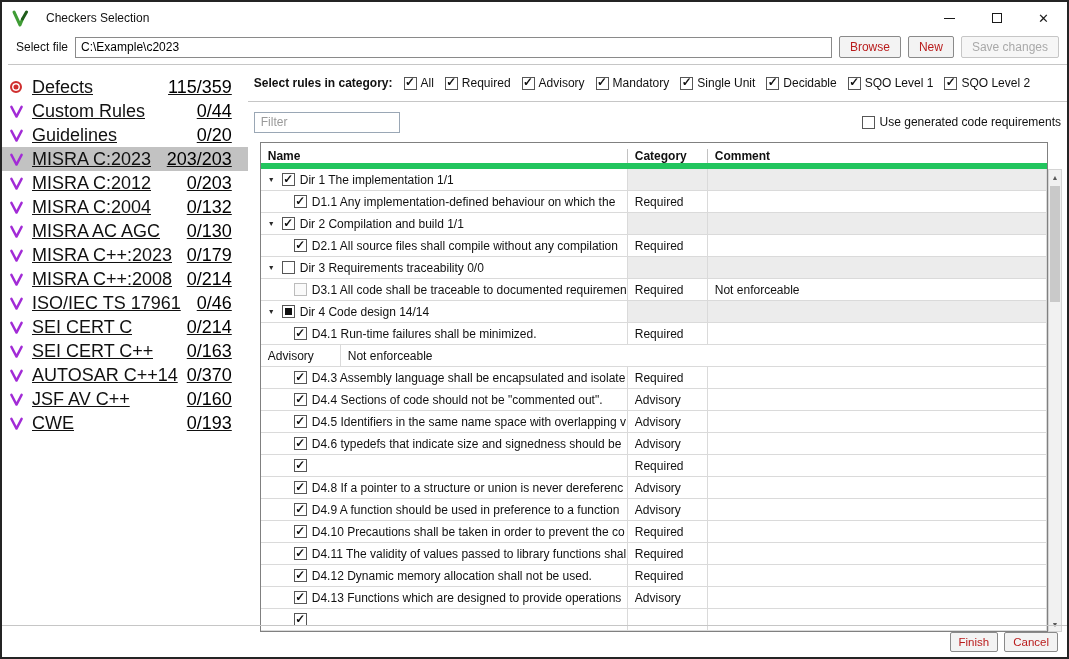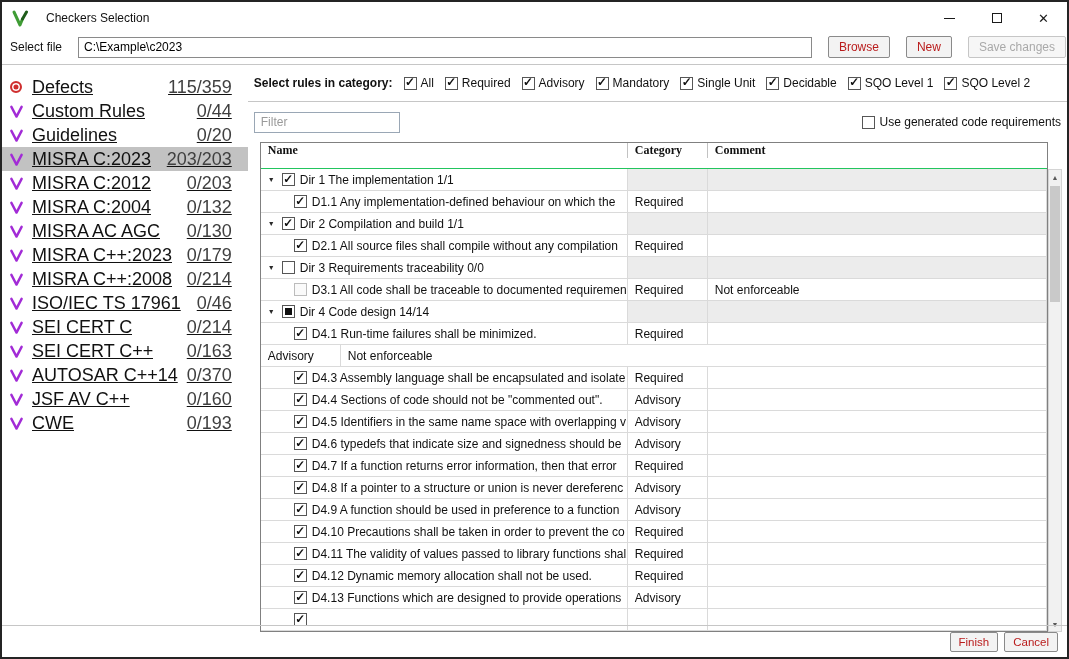--- a/index.html
+++ b/index.html
@@ -12,36 +12,36 @@
   .titlebar { flex:0 0 32px; display:flex; align-items:center; padding-left:10px; background:#fff; }
   .logo { width:17px; height:17px; display:inline-flex; }
   .title { margin-left:17px; font-size:12px; }
   .win-controls { margin-left:auto; display:flex; height:100%; }
   .wbtn { width:47px; display:flex; align-items:center; justify-content:center; cursor:default; }
   .min-glyph { width:11px; border-top:1px solid #1a1a1a; display:block; }
   .max-glyph { width:10px; height:10px; border:1px solid #1a1a1a; display:block; }
   .close-glyph { font-size:13px; line-height:1; color:#1a1a1a; }
 
   
-  .filebar { flex:0 0 31px; display:flex; align-items:center; gap:16px; padding:0 1px 4px 8px; border-bottom:1px solid #c6c6c6; }
+  .filebar { flex:0 0 31px; display:flex; align-items:center; gap:7px; padding:0 8px 4px 8px; border-bottom:1px solid #c6c6c6;margin-left:6px; }
   .filebar .flabel { white-space:nowrap; }
   .file-input { flex:1; height:21px; border:1px solid #8a8a8a; padding:0 5px; font:inherit; font-size:12px; background:#fff; }
   .btn { height:22px; padding:0 10px; background:#f3f3f3; border:1px solid #8a8a8a; border-radius:2px; font-family:inherit; font-size:12px; color:#b91c1c; white-space:nowrap; }
   .btn.disabled { color:#a9a9a9; border-color:#c6c6c6; background:#f6f6f6; }
 
   
   .content { flex:1; display:flex; min-height:0; }
 
   .sidebar { flex:0 0 216px; padding-top:10px; }
   .sidebar-item { height:24px; display:flex; align-items:center; gap:9px; padding:0 16px 0 7px; font-size:18px; cursor:default;text-decoration:underline; }
   .sidebar-item.selected { background:#c2c2c2; }
   .sb-icon { width:14px; height:14px; display:inline-flex; align-items:center; justify-content:center; flex:0 0 14px; }
   .sb-icon.defects .donut { width:12px; height:12px; border-radius:50%; border:2px solid #cf2e2e; box-shadow: inset 0 0 0 1.5px #fff, inset 0 0 0 4px #cf2e2e; display:block; }
   .sb-label { overflow:hidden; white-space:nowrap; }
-  .sb-count { margin-left:auto; color:#404040; }
+  .sb-count { margin-left:auto; color:#000000; }
 
   .main { flex:1; display:flex; flex-direction:column; min-width:0; }
 
   .catbar { flex:0 0 37px; display:flex; align-items:center; gap:11px; padding:0 4px 0 6px; border-bottom:1px solid #c6c6c6; }
   .catlabel { font-weight:bold; white-space:nowrap; }
   .cat-options { display:flex; gap:11px; }
   .cat-option { display:flex; align-items:center; gap:4px; white-space:nowrap; cursor:default; }
 
   .filter-row { flex:0 0 40px; display:flex; align-items:center; padding:0 6px 0 6px; }
   .filter-input { width:146px; height:21px; border:1px solid #9aa7b5; padding:0 6px; font:inherit; font-size:12px; }
@@ -50,21 +50,21 @@
 
   
   .cb { flex:0 0 13px; width:13px; height:13px; border:1px solid #565656; background:#fff; display:inline-flex; align-items:center; justify-content:center; }
   .cb.checked::after { content:"✓"; font-size:12px; font-weight:bold; color:#101010; line-height:1; margin-top:-2px; }
   .cb.partial::after { content:""; width:7px; height:7px; background:#101010; }
   .cb.dim { border-color:#bcbcbc; background:#fafafa; }
 
   
   .table-wrap { flex:0 0 477px; display:flex; margin:0 5px 0 12px; }
   .rules-table { flex:1; min-width:0; border:1px solid #808080; display:flex; flex-direction:column; overflow:hidden; background:#fff; }
-  .thead { flex:0 0 26px; display:flex; border-bottom:1px solid #22c55e; font-weight:bold; align-items:flex-start;font-family:Liberation Serif, serif; }
+  .thead { flex:0 0 26px; display:flex; border-bottom:6px solid #22c55e; font-weight:bold; align-items:flex-end; }
   .th { display:flex; align-items:center; padding:0 7px; border-right:1px solid #c2c2c2; }
   .col-name { flex:0 0 367px; min-width:0; }
   .col-cat  { flex:0 0 80px; }
   .col-comment { flex:1 1 auto; border-right:none; min-width:0; }
 
   .tbody { flex:1; overflow:hidden; }
   .trow { height:22px; display:flex; border-bottom:1px solid #dadada; background:#fff; }
   .td { display:flex; align-items:center; overflow:hidden; white-space:nowrap; border-right:1px solid #dadada; }
   .td.col-cat, .td.col-comment { padding:0 7px; }
   .td.col-name { padding-left:5px; gap:5px; }
@@ -469,21 +469,20 @@
       <span class="rule-text">D4.6 typedefs that indicate size and signedness should be</span>
     </div>
     <div class="td col-cat">Advisory</div>
     <div class="td col-comment"></div>
   </div>
 
   <div class="trow child">
     <div class="td col-name">
 
       <span class="cb checked"></span>
-      <span class="rule-text">D4.7 If a function returns error information, then that error</span>
     </div>
     <div class="td col-cat">Required</div>
     <div class="td col-comment"></div>
   </div>
 
   <div class="trow child">
     <div class="td col-name">
 
       <span class="cb checked"></span>
       <span class="rule-text">D4.8 If a pointer to a structure or union is never dereferenc</span>

